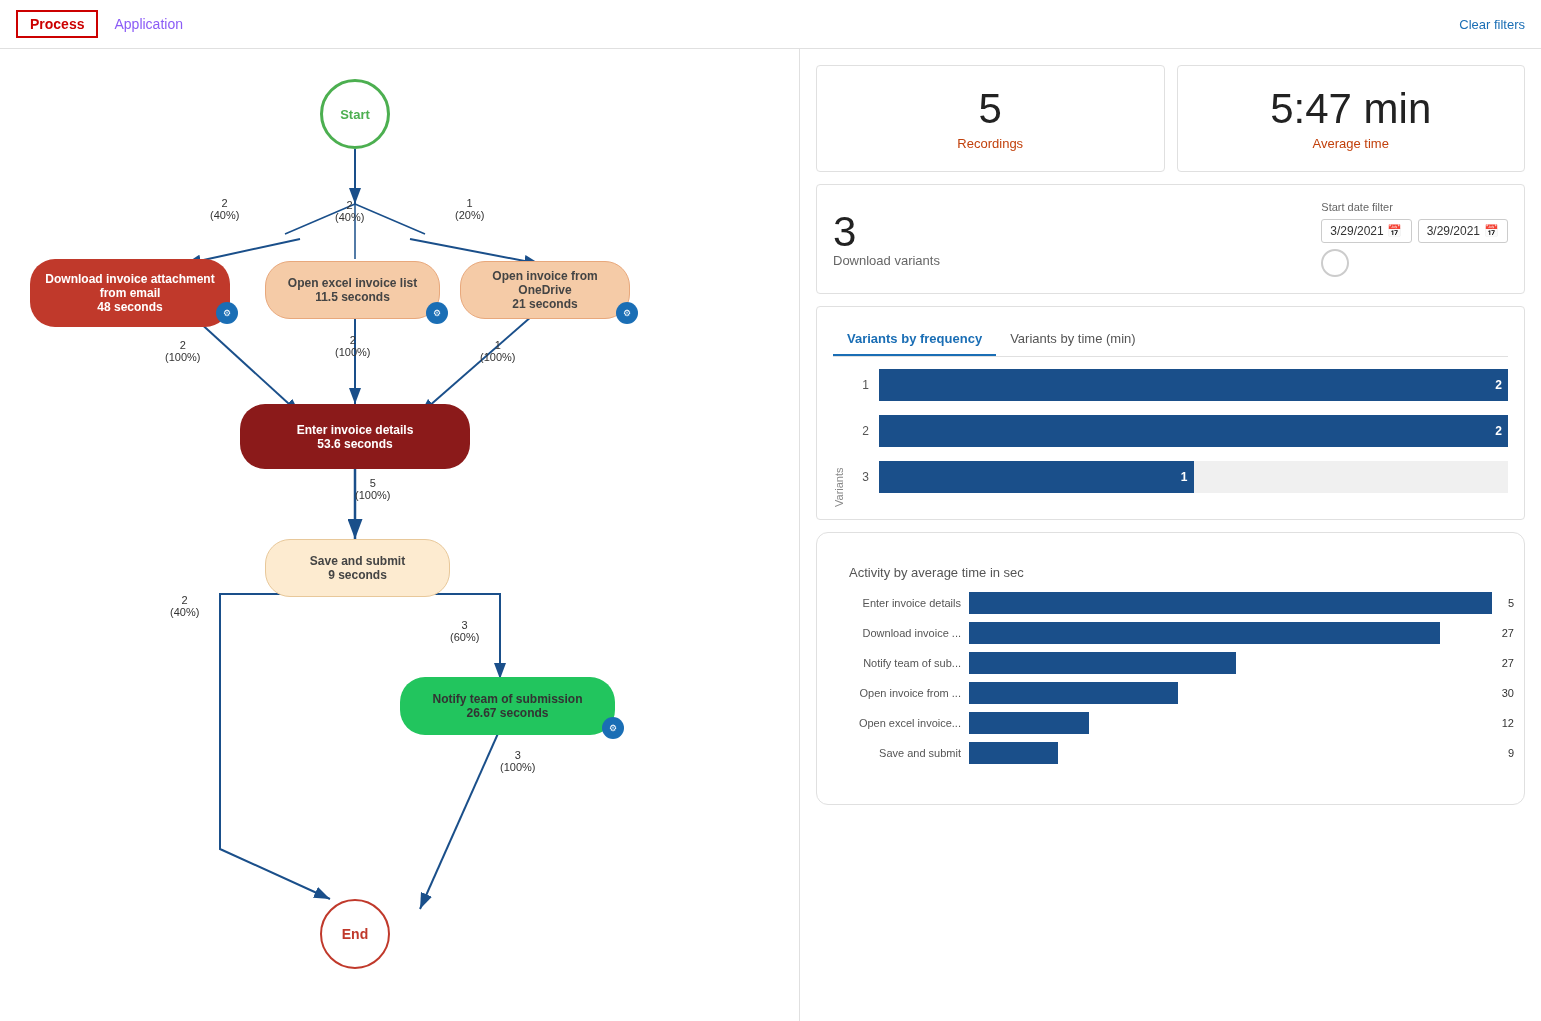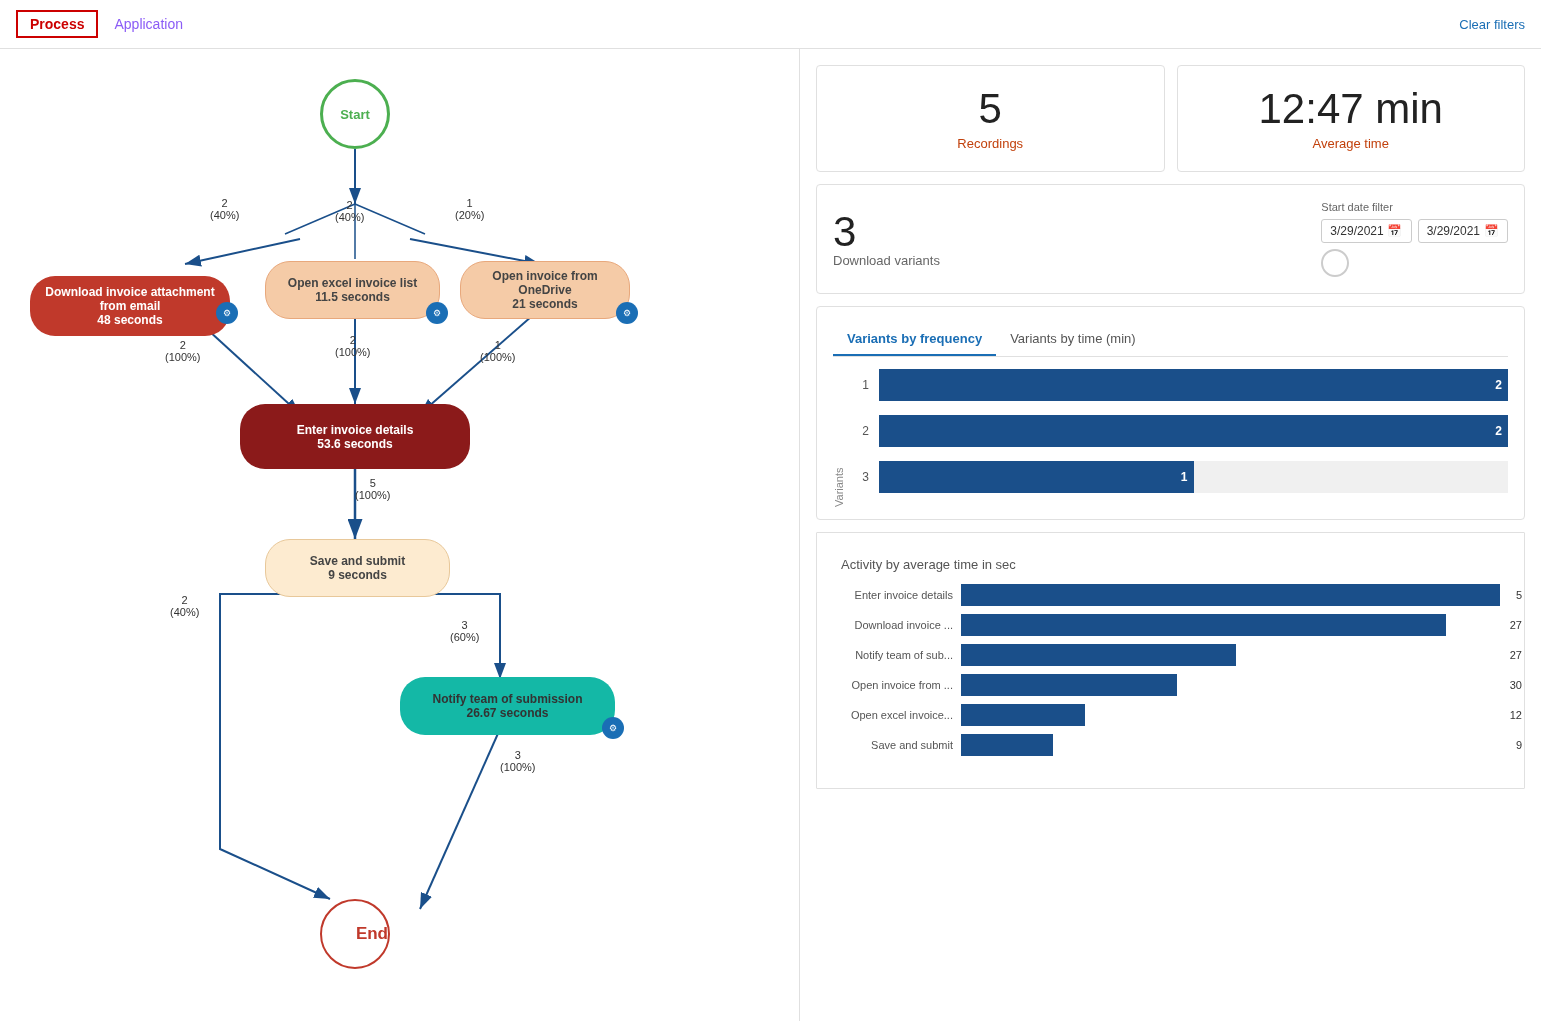--- a/index.html
+++ b/index.html
@@ -45,39 +45,39 @@
     .variant-bar-row { display: flex; align-items: center; margin-bottom: 14px; }
     .variant-label { width: 18px; font-size: 12px; color: #555; text-align: right; margin-right: 10px; }
     .variant-bar-track { flex: 1; background: #f0f0f0; height: 32px; position: relative; }
     .variant-bar-fill { height: 100%; background: #1a4f8a; position: absolute; left: 0; top: 0; display: flex; align-items: center; justify-content: flex-end; padding-right: 6px; }
     .variant-bar-val { font-size: 12px; color: #fff; font-weight: 600; }
     .chart-y-label { font-size: 11px; color: #888; writing-mode: vertical-rl; transform: rotate(180deg); margin-right: 6px; }
     .bar-chart-container { display: flex; }
     .bar-chart-inner { flex: 1; }
 
     
-    .activity-chart { border: 1px solid #e0e0e0; border-radius: 1px; padding: 24px; }
+    .activity-chart { border: 1px solid #e0e0e0; border-radius: 12px; padding: 32px; }
     .activity-title { font-size: 13px; color: #555; margin-bottom: 12px; }
     .activity-row { display: flex; align-items: center; margin-bottom: 8px; }
     .activity-name { width: 120px; font-size: 11px; color: #555; text-align: right; padding-right: 8px; white-space: nowrap; overflow: hidden; text-overflow: ellipsis; }
     .activity-bar-track { flex: 1; height: 22px; position: relative; }
     .activity-bar-fill { height: 100%; background: #1a4f8a; position: absolute; left: 0; top: 0; }
     .activity-bar-num { position: absolute; right: -22px; top: 50%; transform: translateY(-50%); font-size: 11px; color: #333; }
 
     
     .flow-diagram { width: 780px; height: 960px; position: relative; }
 
     
     .node { position: absolute; display: flex; flex-direction: column; align-items: center; justify-content: center; text-align: center; font-weight: 600; }
     .node-start { width: 70px; height: 70px; border-radius: 50%; border: 3px solid #4caf50; color: #4caf50; font-size: 13px; left: 320px; top: 30px; background: #fff; }
-    .node-end { width: 70px; height: 70px; border-radius: 50%; border: 2px solid #c0392b; color: #c0392b; font-size: 17px; left: 320px; top: 860px; background: #fff; align-items: flex-end; }
+    .node-end { width: 70px; height: 70px; border-radius: 50%; border: 2px solid #c0392b; color: #c0392b; font-size: 14px; left: 320px; top: 860px; background: #fff; }
     .node-task { position: absolute; border-radius: 25px; display: flex; flex-direction: column; align-items: center; justify-content: center; text-align: center; font-size: 12px; font-weight: 600; padding: 8px 14px; }
     .task-red { background: #c0392b; color: #fff; }
     .task-dark-red { background: #8b1a1a; color: #fff; }
-    .task-salmon { background: #14b8a6; color: #333; }
+    .task-salmon { background: #22c55e; color: #333; }
     .task-peach { background: #f5cba7; color: #444; border: 1px solid #e8a87c; }
     .task-light { background: #fdebd0; color: #444; border: 1px solid #e8c89a; }
 
     .edge-label { position: absolute; font-size: 11px; color: #333; text-align: center; }
 
     .connector-icon { position: absolute; width: 22px; height: 22px; border-radius: 50%; background: #1a6eb5; display: flex; align-items: center; justify-content: center; color: #fff; font-size: 9px; }
 
     svg.arrows { position: absolute; top: 0; left: 0; width: 780px; height: 960px; pointer-events: none; }
   </style>
 </head>
@@ -139,21 +139,21 @@
       </div>
       <div class="edge-label" style="left:335px; top:150px;">
         <div style="white-space:pre;">2
 (40%)</div>
       </div>
       <div class="edge-label" style="left:455px; top:148px;">
         <div style="white-space:pre;">1
 (20%)</div>
       </div>
 
-      <div class="node-task task-red" style="left:30px; top:227px; width:200px; height:60px;align-items:center;">
+      <div class="node-task task-red" style="left:30px; top:210px; width:200px; height:68px;align-items:center;">
         <span>Download invoice attachment from email<br>48 seconds</span>
       </div>
       <div class="connector-icon" style="left:216px; top:253px;">⚙</div>
 
       <div class="node-task task-peach" style="left:265px; top:212px; width:175px; height:58px;">
         <span>Open excel invoice list<br>11.5 seconds</span>
       </div>
       <div class="connector-icon" style="left:426px; top:253px;">⚙</div>
 
       <div class="node-task task-peach" style="left:460px; top:212px; width:170px; height:58px;">
@@ -214,21 +214,21 @@
   </div>
 
   <div class="right-panel">
 
     <div class="stats-row">
       <div class="stat-card">
         <div class="stat-value">5</div>
         <div class="stat-label">Recordings</div>
       </div>
       <div class="stat-card">
-        <div class="stat-value">12:47 min</div>
+        <div class="stat-value">5:47 min</div>
         <div class="stat-label">Average time</div>
       </div>
     </div>
 
     <div class="variants-card">
       <div>
         <div class="variants-count">3</div>
         <div class="variants-label">Download variants</div>
       </div>
       <div class="date-filter">

